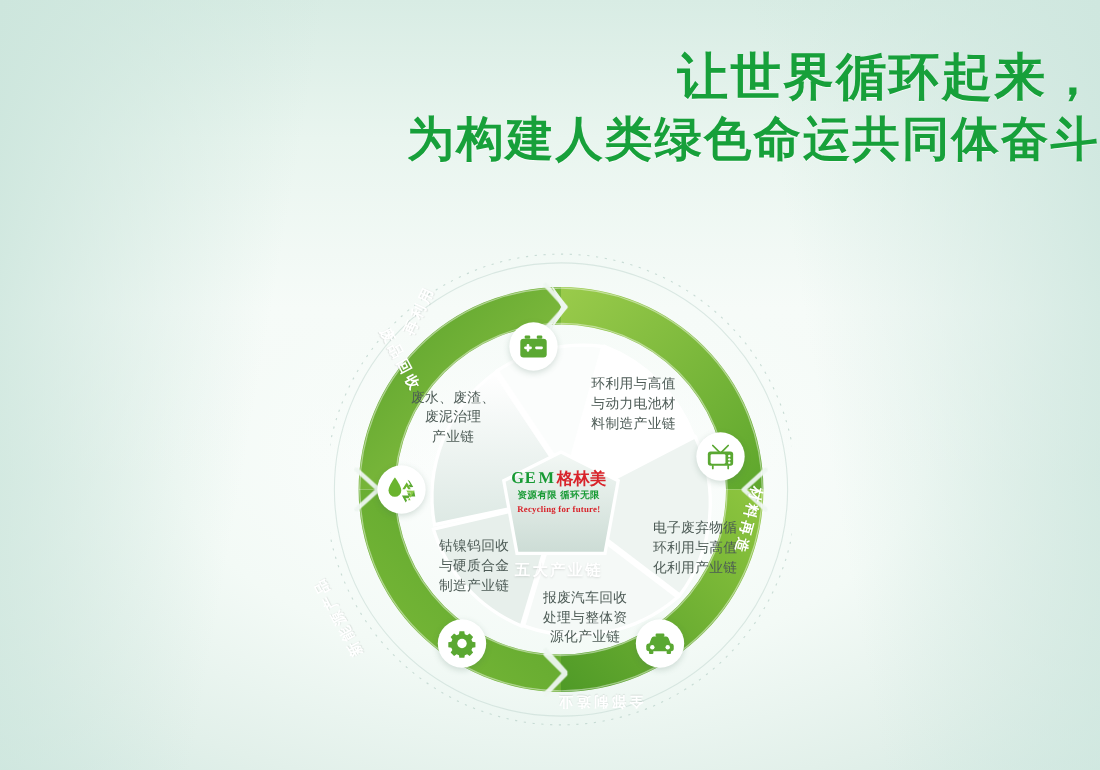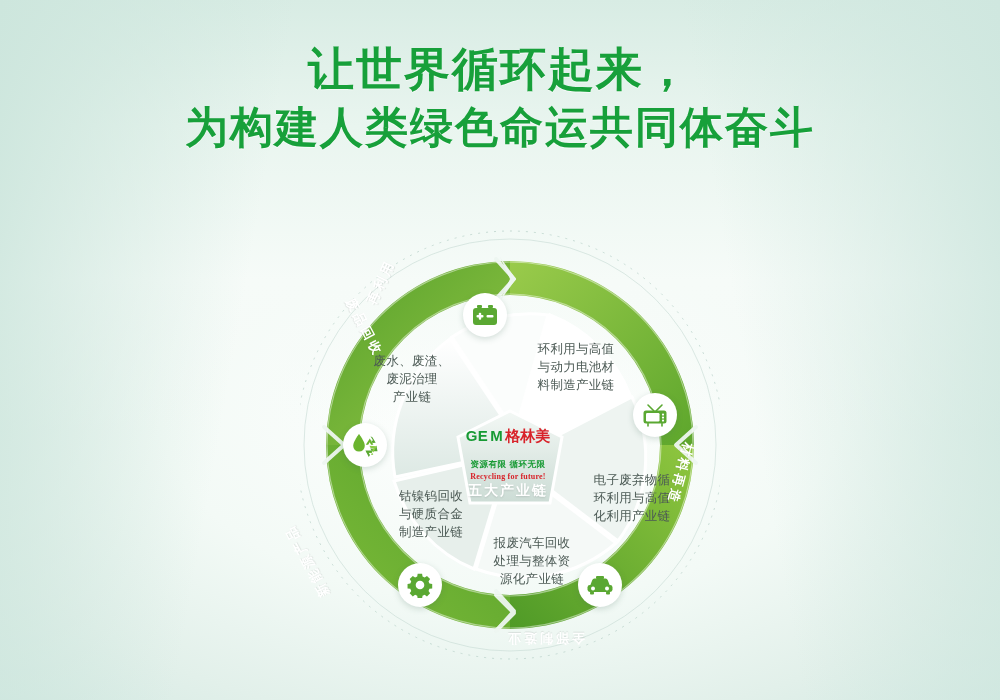--- a/index.html
+++ b/index.html
@@ -22,21 +22,21 @@
   }
   .bg-corner-r{
     position:absolute;right:0;top:0;width:320px;height:700px;
     background:linear-gradient(260deg,#cfe7df 0%, rgba(207,231,223,0) 72%);
     pointer-events:none;
   }
 
   
   .headline{
     position:absolute;left:0;right:0;top:40px;
-    text-align:center;
+    text-align:right;
     z-index:20;
   }
   .headline .ln{
     display:block;
     color:#17a03a;
     font-weight:bold;
     font-size:46px;
     line-height:1.30;
     letter-spacing:2px;
     text-shadow:0 1px 0 rgba(255,255,255,.6);
@@ -84,36 +84,36 @@
   
   .center-logo{
     position:absolute;left:452px;top:428px;width:112px;
     text-align:center;z-index:18;pointer-events:none;
   }
   .logo-row{
     display:flex;align-items:center;justify-content:center;gap:2px;
     line-height:1;
   }
   .logo-gem{
-    font-family:Liberation Sans, sans-serif;
+    font-family:Liberation Serif, serif;
     font-weight:bold;font-size:15px;letter-spacing:.5px;
     color:#179a34;
   }
   .logo-cn{
     font-size:15px;font-weight:bold;color:#d8232a;letter-spacing:0px;
   }
   .logo-slogan{
-    margin-top:16px;font-size:8.5px;color:#179a34;font-weight:bold;letter-spacing:.5px;
+    margin-top:2px;font-size:8.5px;color:#179a34;font-weight:bold;letter-spacing:.5px;
   }
   .logo-en{
     margin-top:1px;font-size:8px;color:#d8232a;font-weight:bold;letter-spacing:.2px;
     font-family:Liberation Serif, serif;
   }
   .center-sub{
-    position:absolute;left:452px;top:482px;width:112px;text-align:center;z-index:18;
+    position:absolute;left:452px;top:510px;width:112px;text-align:center;z-index:18;
     color:#ffffff;font-size:14px;font-weight:bold;letter-spacing:2px;
     text-shadow:0 1px 2px rgba(0,0,0,.12);pointer-events:none;
   }
 
   
   .icon-bubble{
     position:absolute;width:44px;height:44px;border-radius:50%;
     background:#ffffff;
     box-shadow:0 2px 6px rgba(70,110,90,.22);
     display:flex;align-items:center;justify-content:center;

